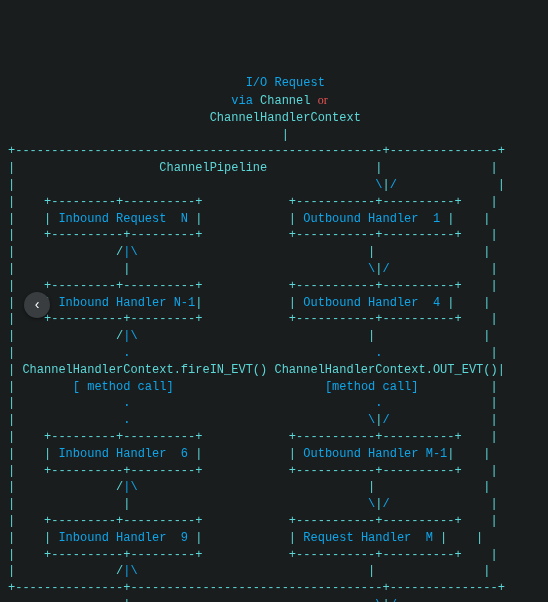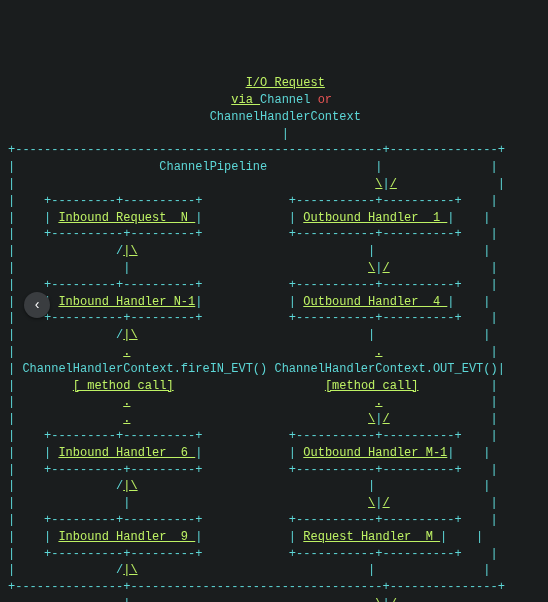--- a/index.html
+++ b/index.html
@@ -11,22 +11,22 @@
     line-height: 1.4;
     color: #d4a054;
     white-space: pre;
     width: 548px;
     height: 602px;
     box-sizing: border-box;
     overflow: hidden;
     position: relative;
   }
   .cyan { color: #5dd8d8; }
-  .red  { color: #e85454; }
-  .ora  { color: #bef264; text-decoration: underline; }
+  .red  { color: #e85454; font-family: Liberation Serif, serif; }
+  .ora  { color: #0ea5e9; }
   .back-btn {
     position: absolute;
     left: 24px;
     top: 292px;
     width: 26px;
     height: 26px;
     border-radius: 50%;
     background: #3a3d40;
     color: #fff;
     display: flex;

